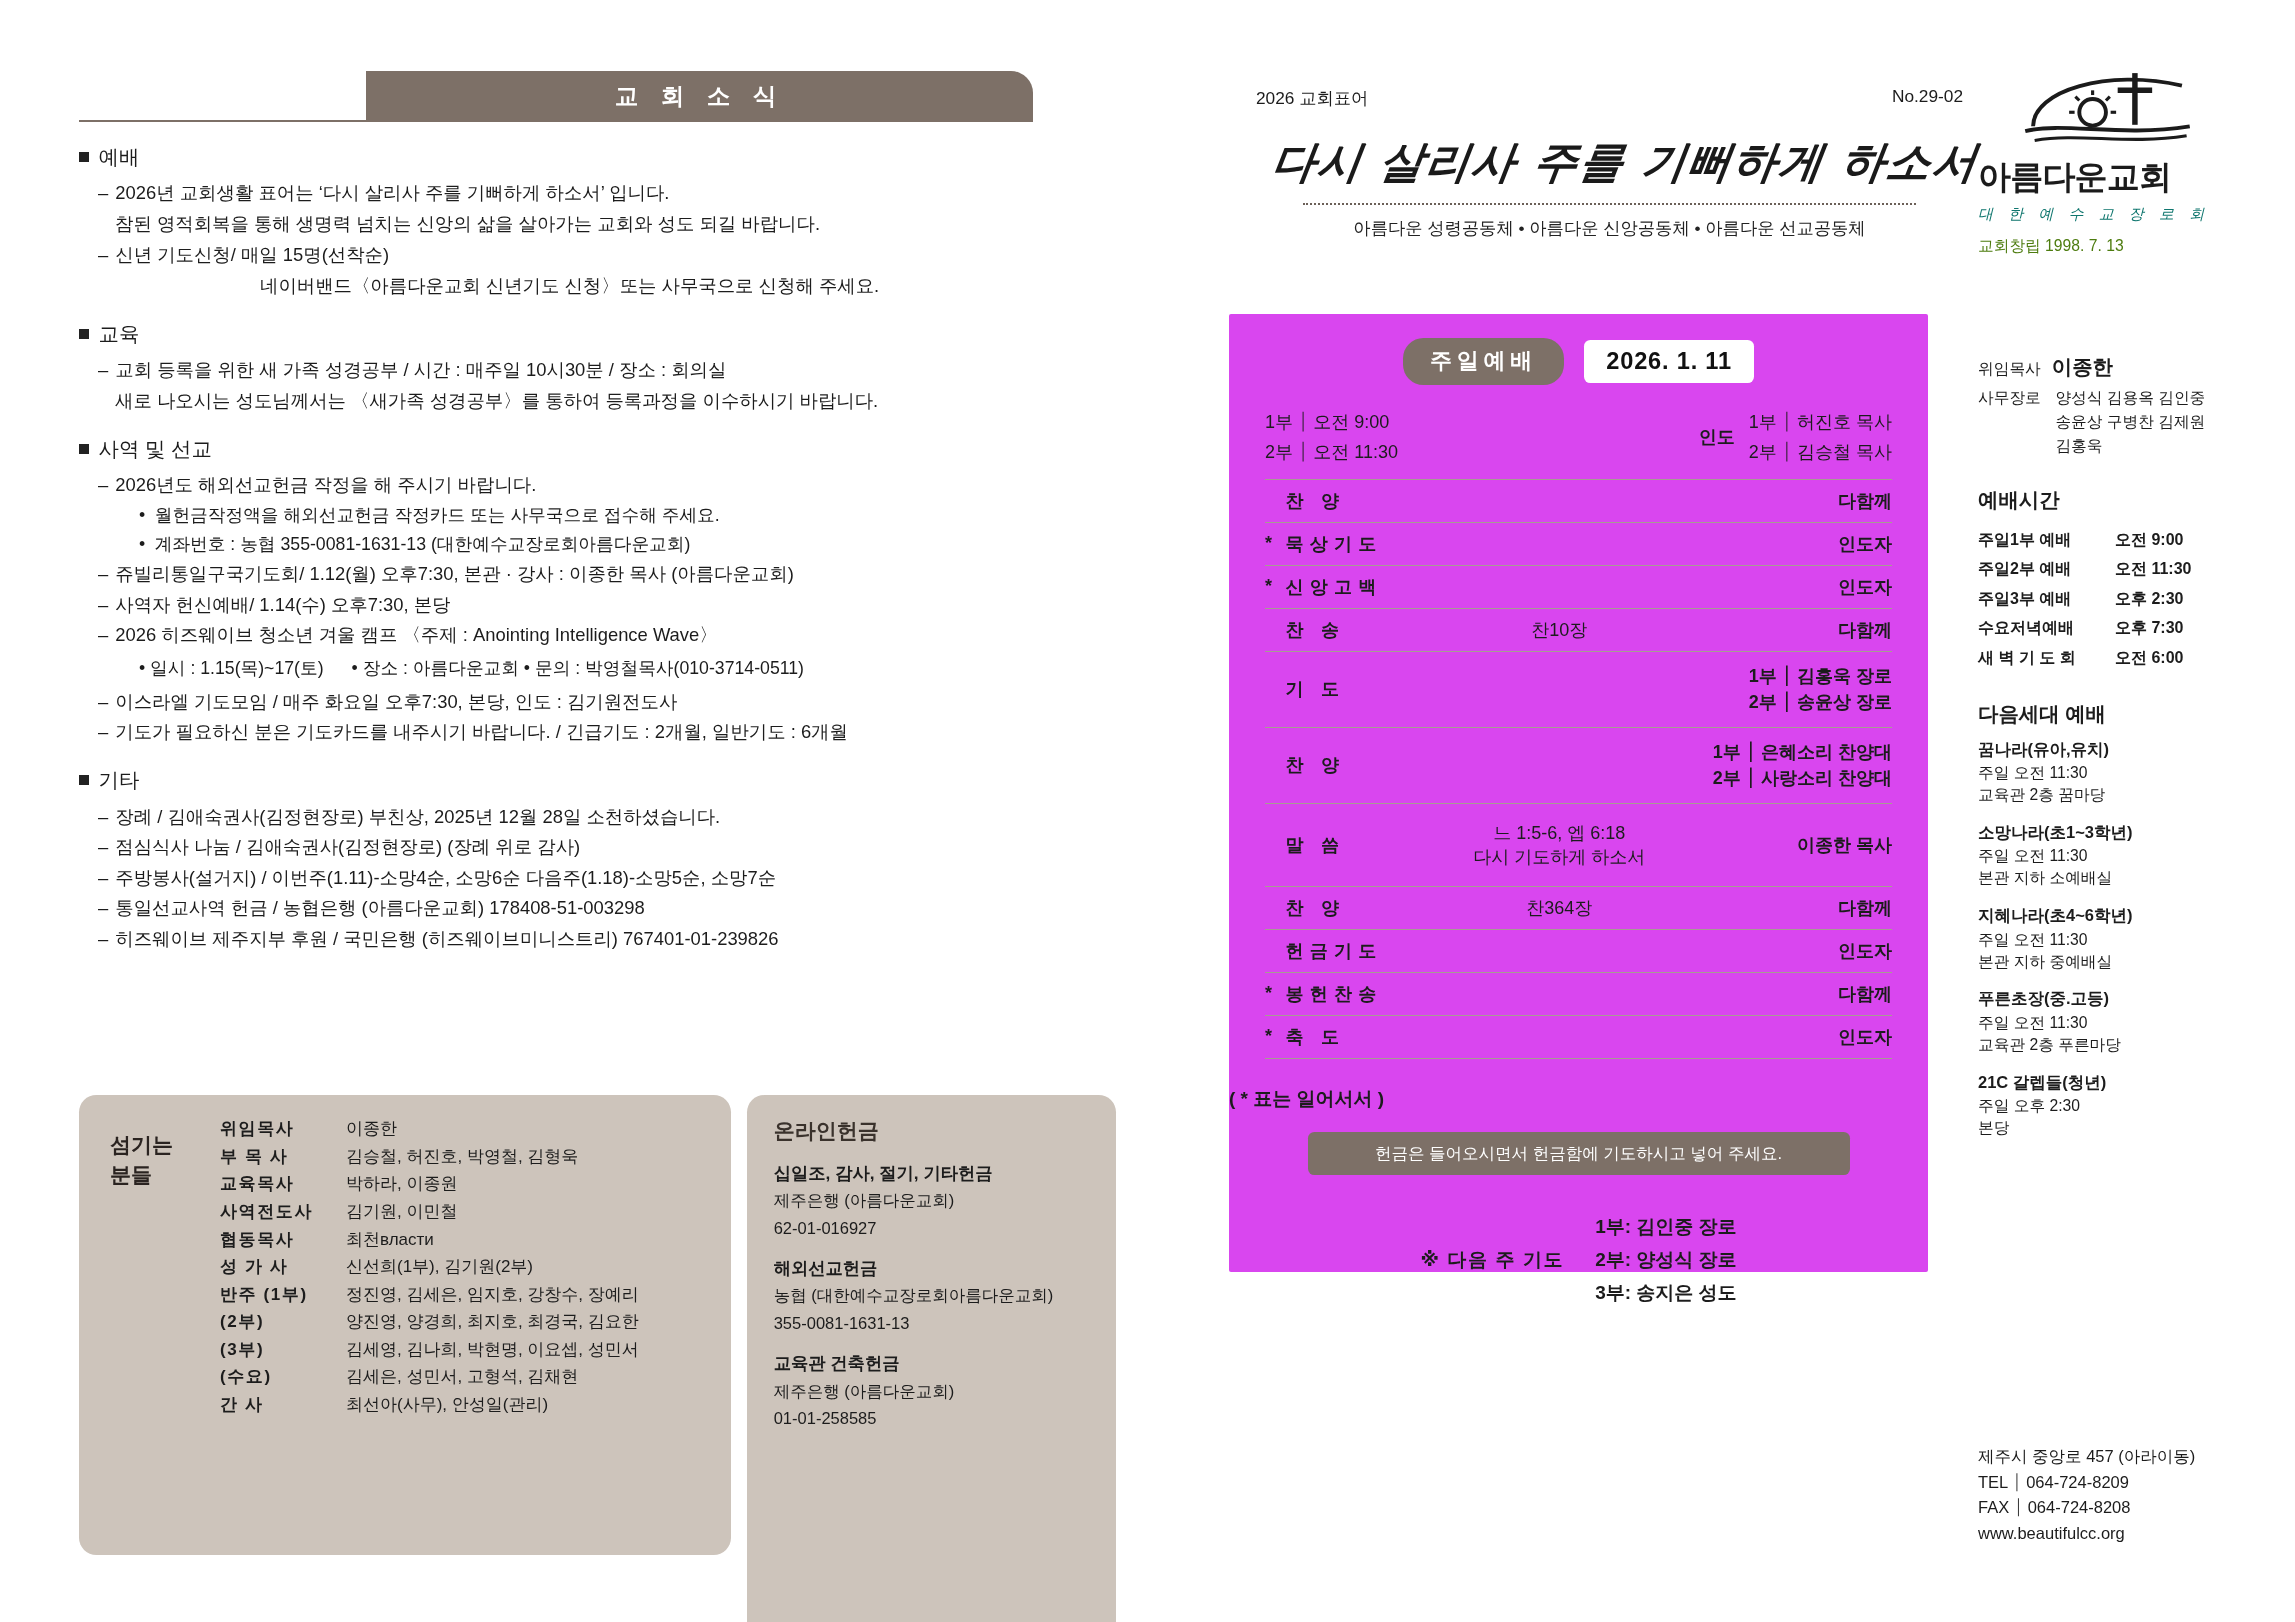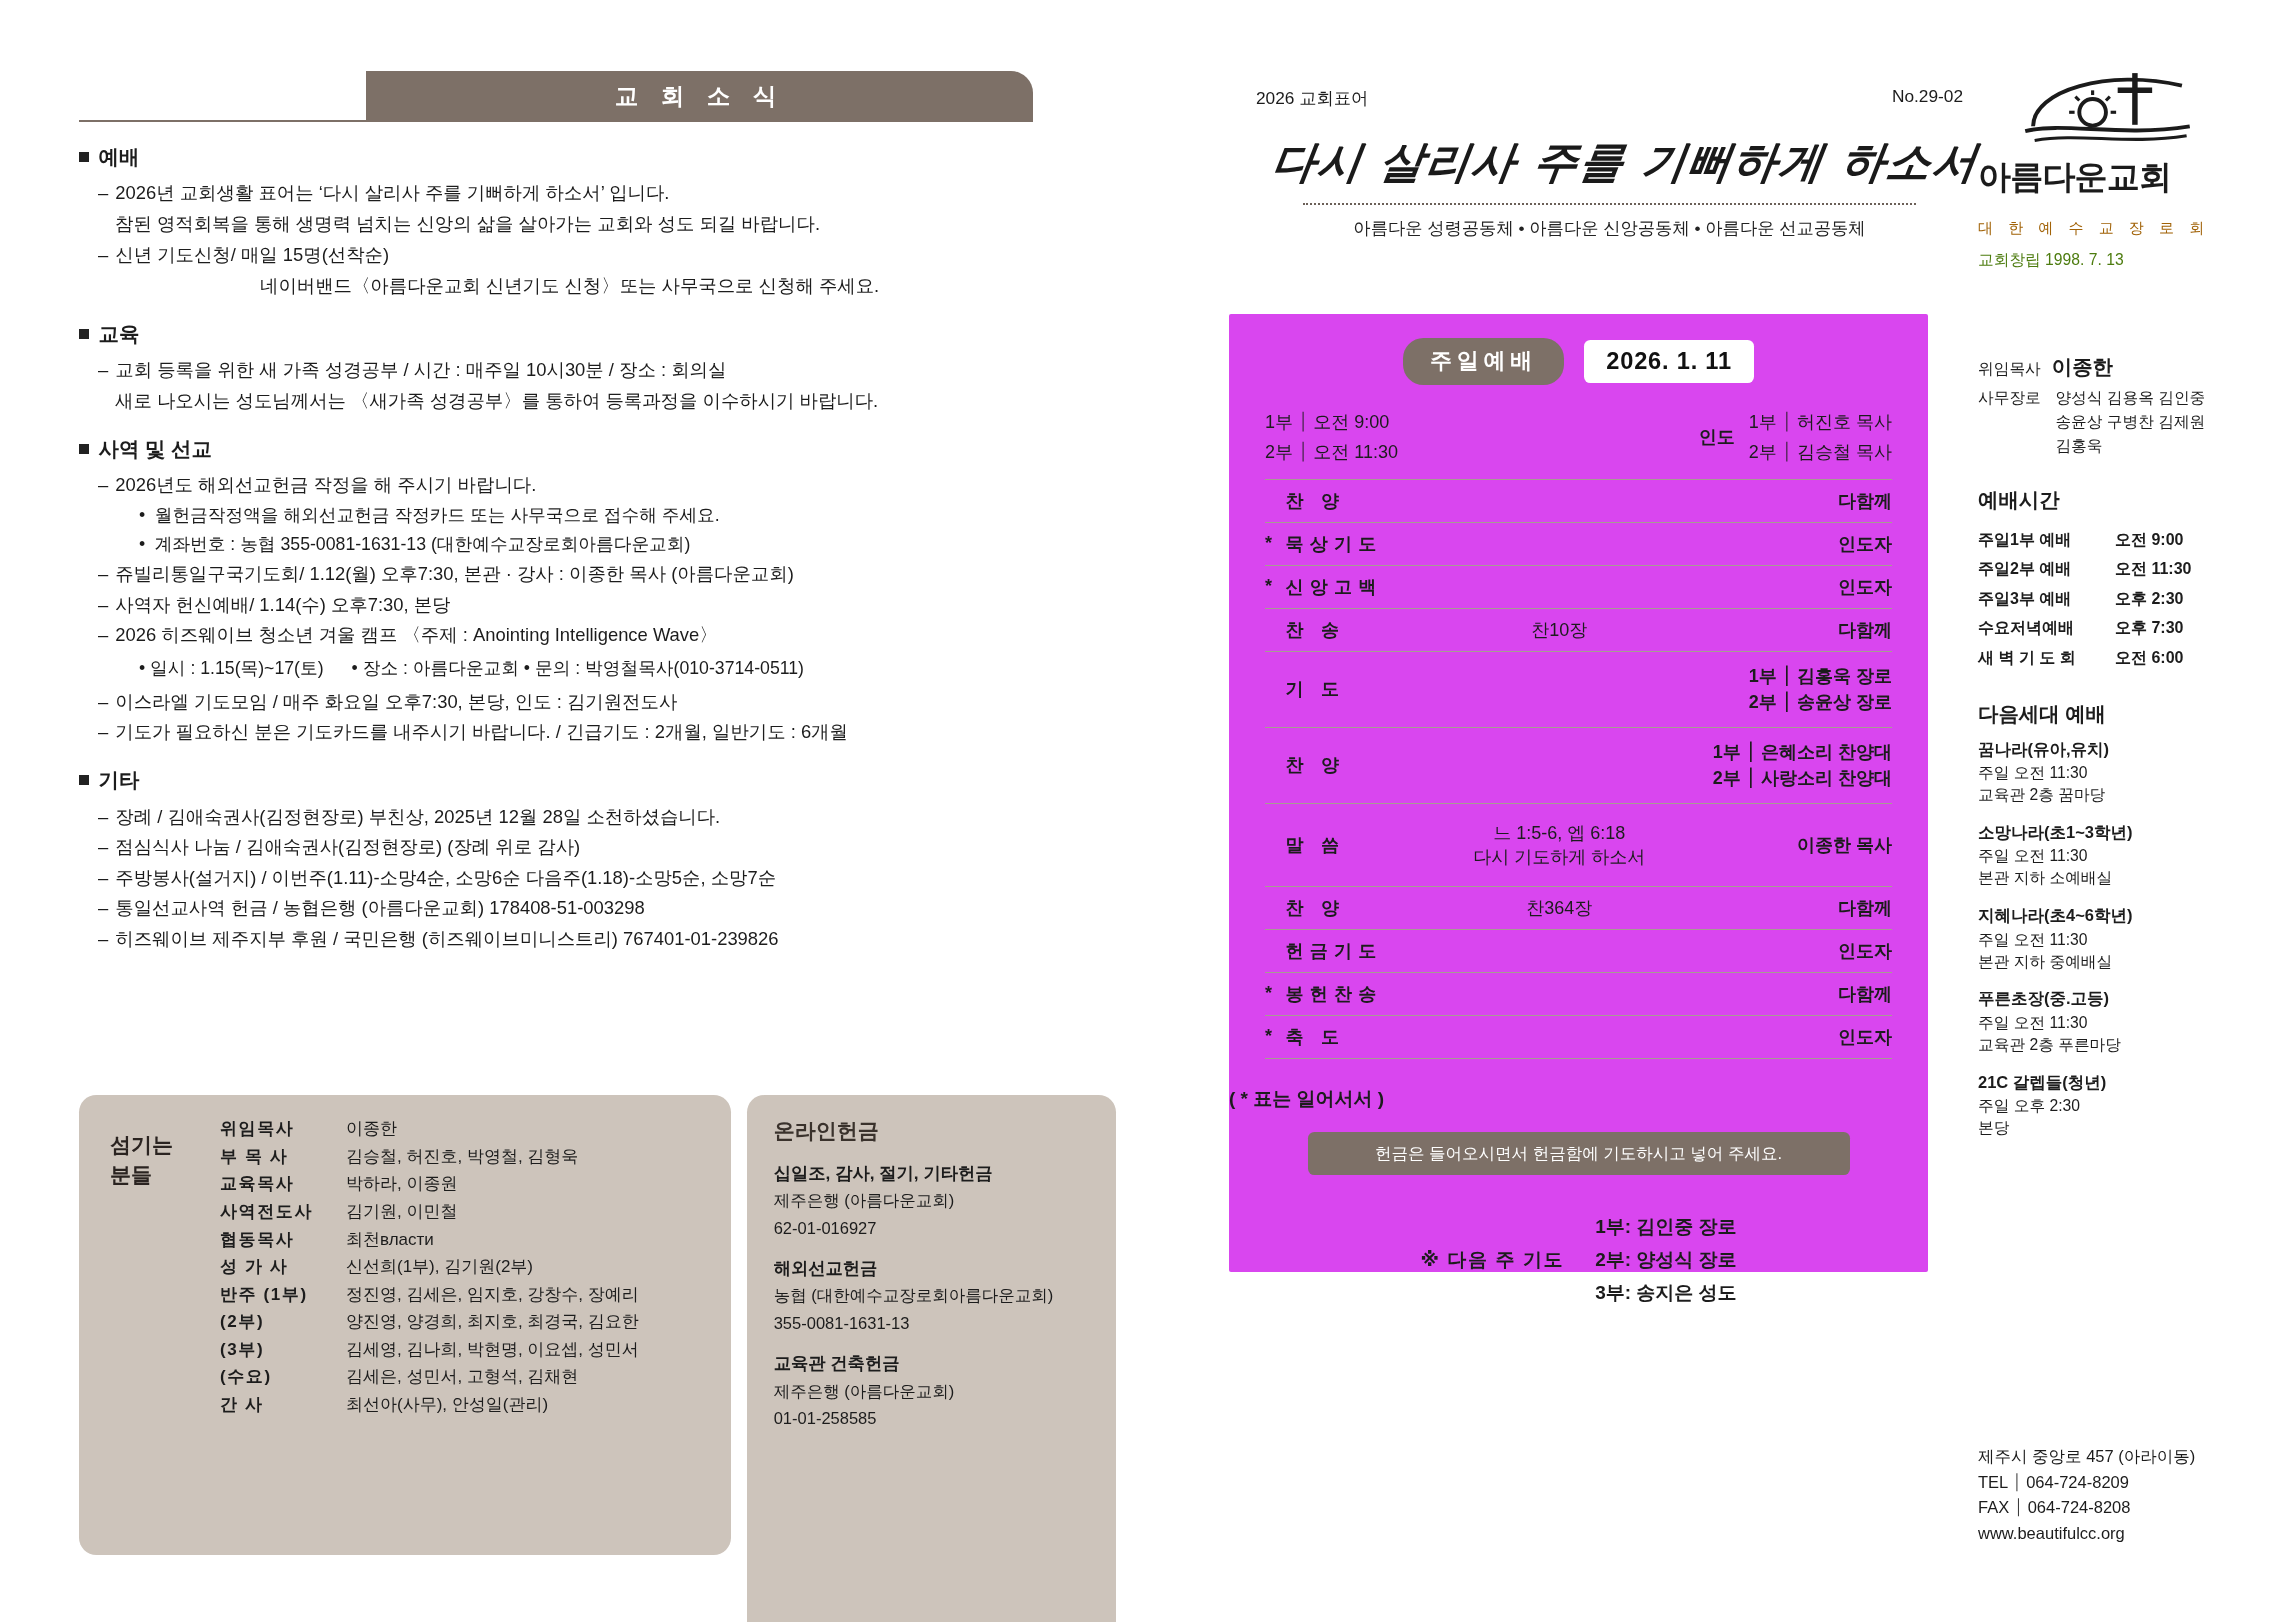--- a/index.html
+++ b/index.html
@@ -17,21 +17,21 @@
   .left{position:absolute;left:79px;top:71px;width:1044px;}
   .news-banner{
     width:667px;height:49px;background:#7d7067;color:#fff;
     border-radius:0 22px 0 0;
     display:flex;align-items:center;justify-content:center;
     font-size:23.6px;font-weight:bold;letter-spacing:7.9px;
     margin-left:287px;
   }
   .news-rule{height:2.4px;background:#7d7067;width:954px;margin-top:0px;}
   .sec{margin-top:20.4px;}
-  .sec-h{font-size:20.4px;font-weight:bold;display:flex;align-items:center;gap:9.4px;margin-bottom:9.4px;}
+  .sec-h{font-size:20.4px;font-weight:normal;display:flex;align-items:center;gap:9.4px;margin-bottom:9.4px;}
   .sq{display:inline-block;width:10.2px;height:10.2px;background:#222;}
   .li{font-size:18.4px;line-height:1.45;margin:3.9px 0 3.9px 19px;display:flex;}
   .li .dash{width:17.3px;flex:0 0 17.3px;}
   .li .txt{flex:1;}
   .sub{font-size:17.7px;line-height:1.45;margin:3.1px 0 3.1px 60px;display:flex;}
   .sub .dot{width:15.7px;flex:0 0 15.7px;}
   .cont{font-size:18.4px;line-height:1.45;margin:1.6px 0 4.7px 36px;}
   .cont.ind{margin-left:181px;}
   .inline-2{display:flex;gap:28px;margin-left:60px;}
   .inline-2 .sub{margin-left:0;}
@@ -51,21 +51,21 @@
   .srv-name{flex:1;}
   .online-h{font-size:21px;font-weight:bold;color:#3a322c;margin-bottom:11px;}
   .on-b{font-size:17.3px;font-weight:bold;margin-top:15.7px;}
   .on-t{font-size:16.5px;line-height:1.5;margin-top:3.1px;}
 
   
   .topline{position:absolute;left:1256px;top:86px;width:707px;display:flex;justify-content:space-between;font-size:17.3px;}
   .logo-area{position:absolute;left:1978px;top:59px;width:259px;text-align:left;}
   .logo-svg{display:block;margin:0 auto;}
   .church-name{font-size:33px;font-weight:bold;letter-spacing:-0.8px;margin-top:1.6px;color:#1b1b1b;}
-  .church-sub{font-size:15px;letter-spacing:5.5px;color:#a16207;margin-top:19px;}
+  .church-sub{font-size:15px;letter-spacing:5.5px;color:#0f766e;margin-top:5px;font-style:italic;}
   .church-found{font-size:15.7px;margin-top:12.6px;color:#4d7c0f;}
 
   .brush{position:absolute;left:1272px;top:133px;width:675px;text-align:center;}
   .brush-img{font-size:44px;font-weight:bold;font-style:italic;letter-spacing:1.6px;color:#1a1a1a;
     font-family:"DejaVu Serif",serif;white-space:nowrap;transform:skewX(-8deg);}
   .dotline{border-top:2.4px dotted #6b6058;margin:11px 31px 0 31px;}
   .brush-sub{font-size:17.3px;margin-top:11px;color:#222;}
 
   
   .panel{position:absolute;left:1229px;top:314px;width:699px;height:958px;background:#d946ef;border-radius:2px;}

